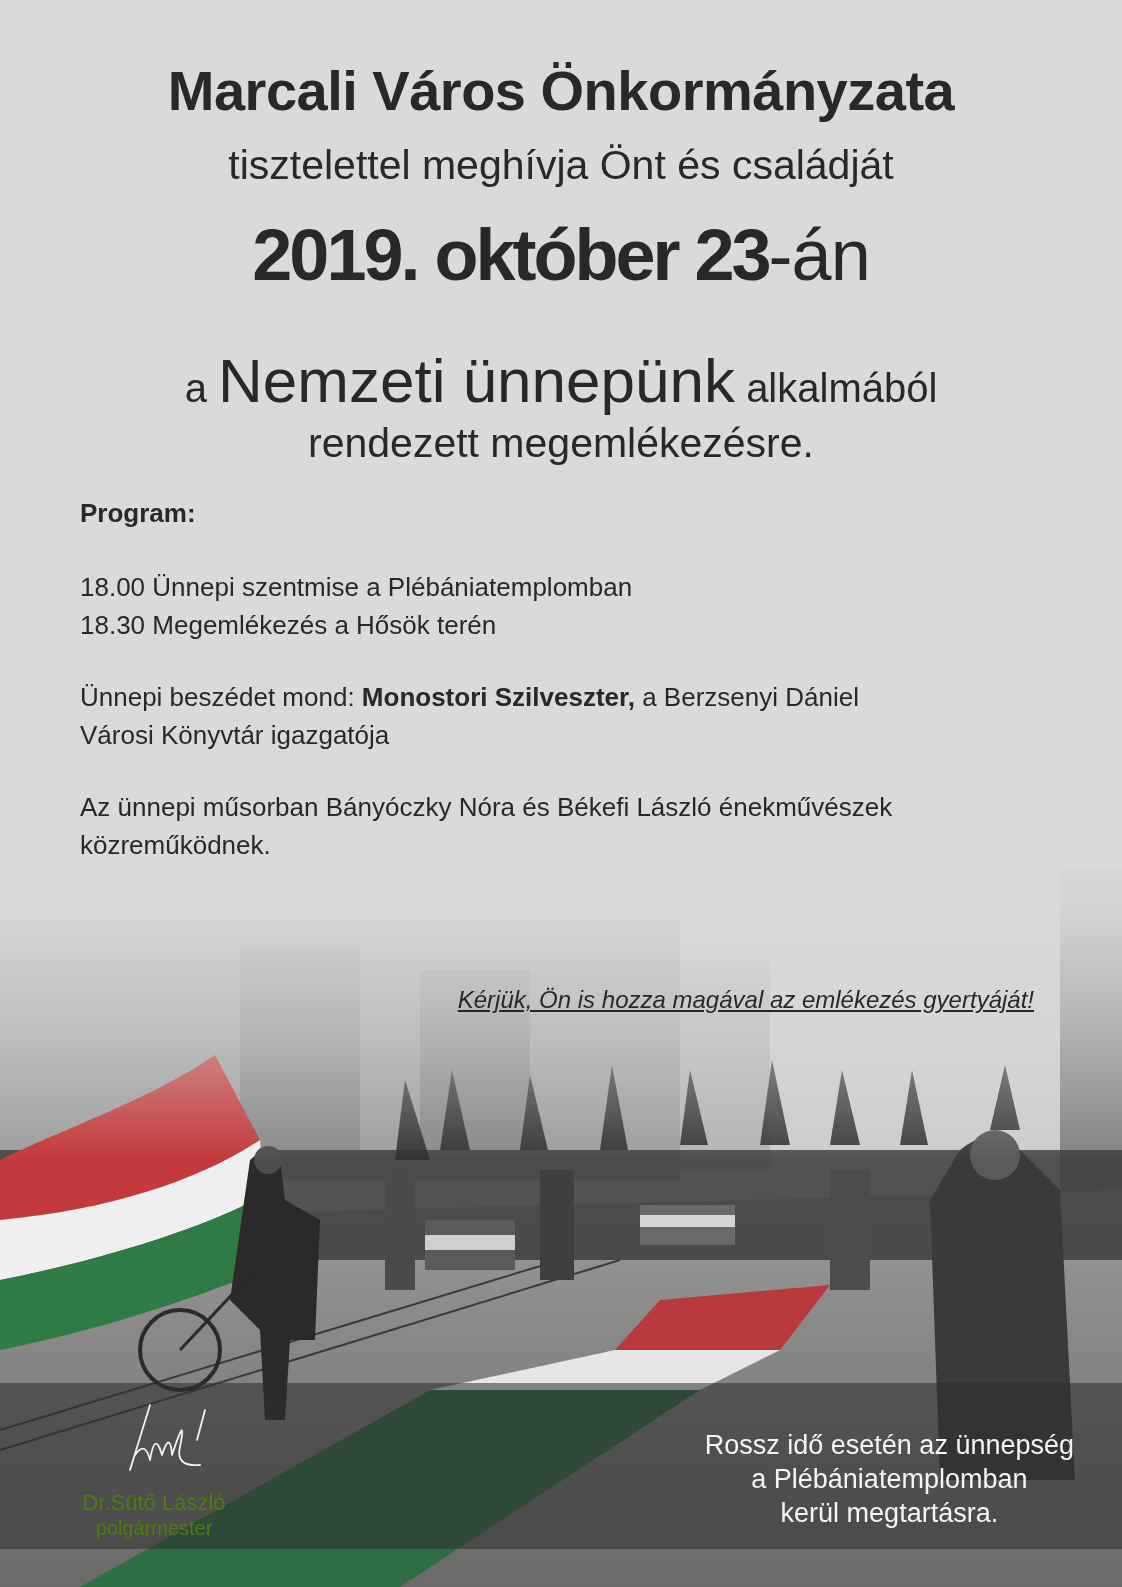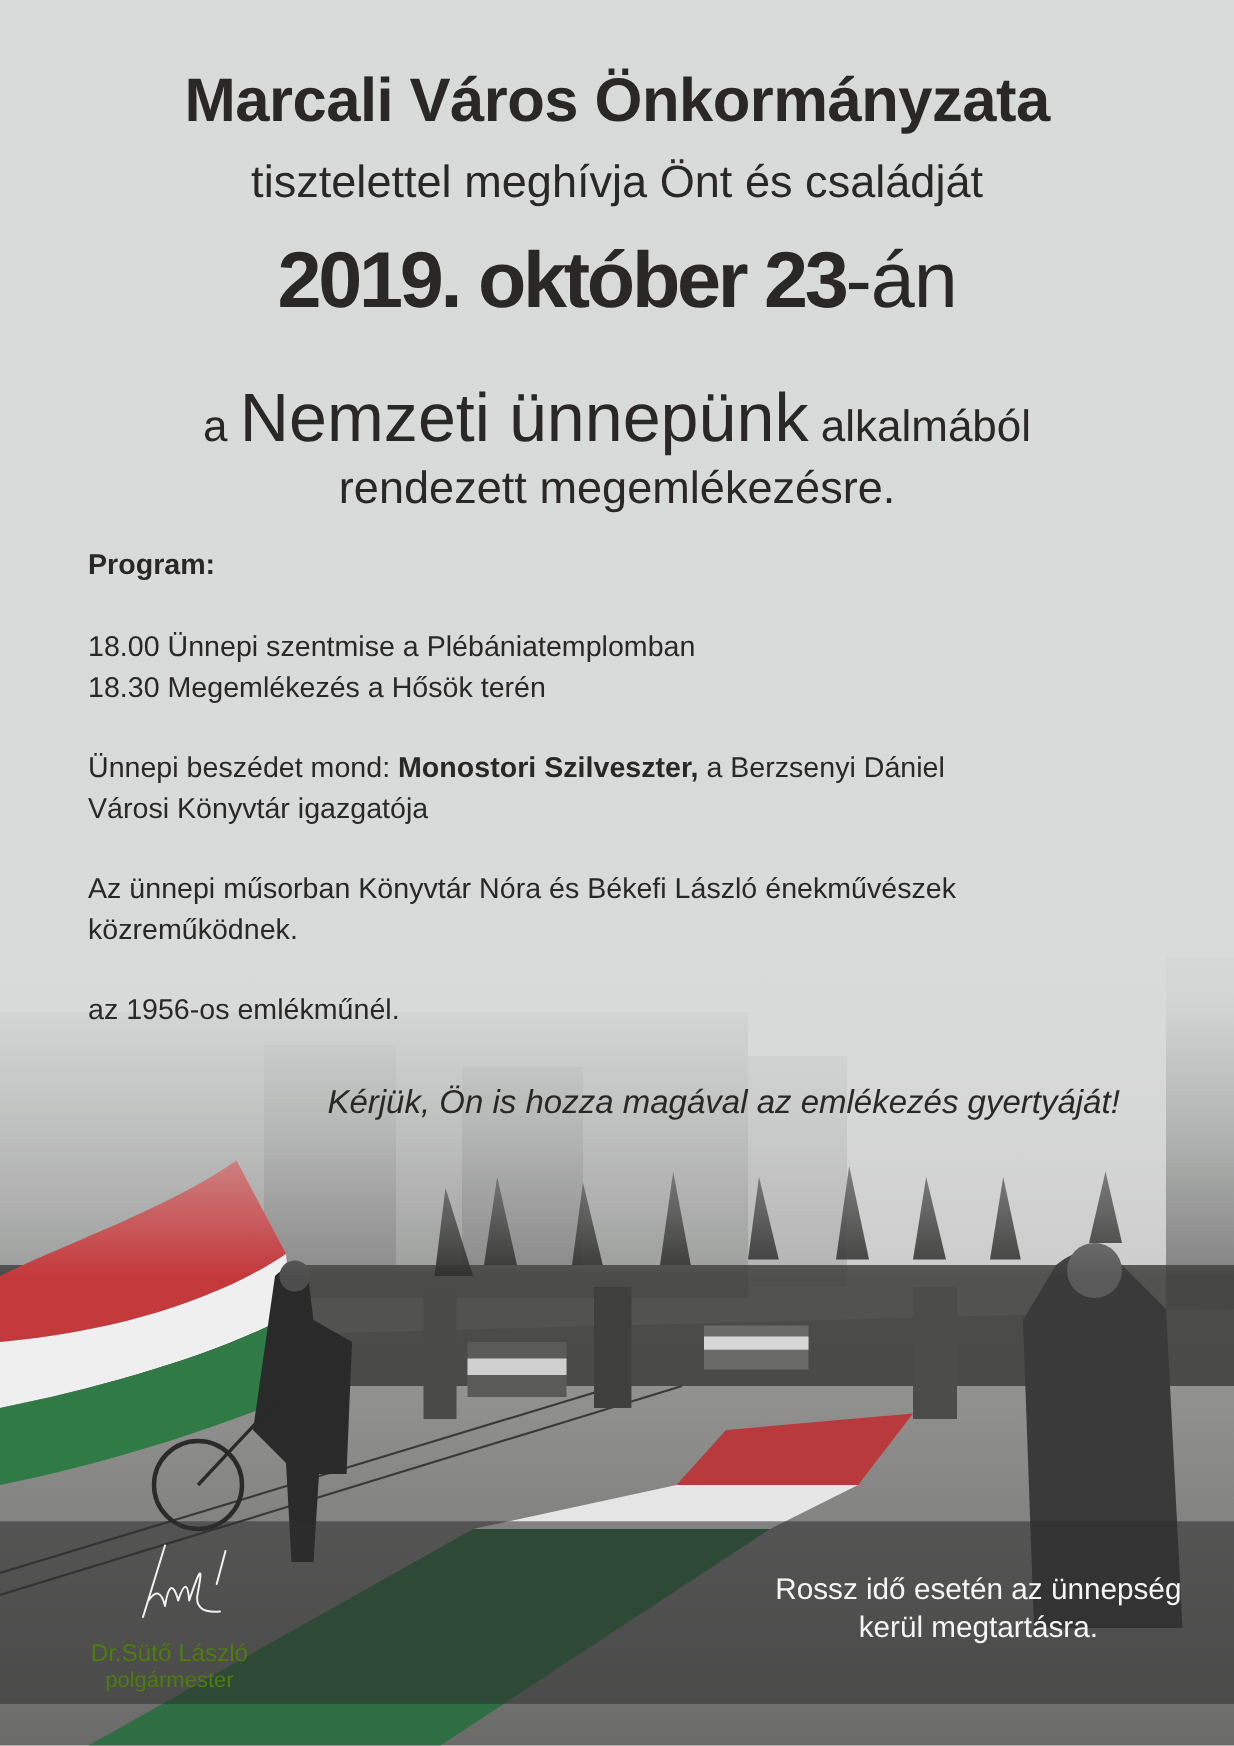--- a/index.html
+++ b/index.html
@@ -24,21 +24,21 @@
   .commem { top:420px; font-size:41px; }
 
   
   .body-text { position:absolute; left:80px; font-size:26px; line-height:38px; white-space:nowrap; }
   .prog-label { top:494px; font-weight:bold; }
   .prog-list { top:568px; }
   .speech { top:678px; }
   .speech b { font-weight:bold; }
   .artists { top:788px; }
   .candles { top:898px; }
-  .appeal { position:absolute; right:104px; top:986px; font-size:30px; font-style:italic; white-space:nowrap; }
+  .appeal { position:absolute; right:88px; top:986px; font-size:24px; font-style:italic; white-space:nowrap;text-decoration:underline; }
 
   
   .band { position:absolute; left:0; top:1383px; width:1122px; height:166px; background:rgba(45,45,45,0.55); }
   .signature { position:absolute; left:95px; top:1400px; width:180px; height:80px; }
   .signer { position:absolute; left:64px; top:1490px; width:180px; text-align:center; color:#4d7c0f; }
   .signer .name { font-size:22px; line-height:26px; }
   .signer .role { font-size:20px; line-height:24px; }
   .weather { position:absolute; right:48px; top:1428px; text-align:center; color:#f5f5f5; font-size:27px; line-height:34px; }
 </style>
 </head>
@@ -138,33 +138,33 @@
   </div>
   <div class="body-text speech">
     <div>
       <span>Ünnepi beszédet mond:</span>
       <b>Monostori Szilveszter,</b>
       <span>a Berzsenyi Dániel</span>
     </div>
     <div>Városi Könyvtár igazgatója</div>
   </div>
   <div class="body-text artists">
-    <div>Az ünnepi műsorban Könyvtár Nóra és Békefi László énekművészek</div>
+    <div>Az ünnepi műsorban Bányóczky Nóra és Békefi László énekművészek</div>
     <div>közreműködnek.</div>
   </div>
   <div class="body-text candles">
-    <div>az 1956-os emlékműnél.</div>
   </div>
   <div class="appeal">Kérjük, Ön is hozza magával az emlékezés gyertyáját!</div>
 
   <div class="band"></div>
   <svg class="signature" viewBox="0 0 180 80" xmlns="http://www.w3.org/2000/svg">
     <path d="M55,5 L35,70 M40,55 q10,-15 15,5 q5,-30 12,-5 q8,-25 10,0 q15,-45 8,-8 q-5,20 20,18 M110,10 L102,40" stroke="#f2f2f2" stroke-width="1.8" fill="none" stroke-linecap="round" stroke-linejoin="round"></path>
   </svg>
   <div class="signer">
     <div class="name">Dr.Sütő László</div>
     <div class="role">polgármester</div>
   </div>
   <div class="weather">
     <div>Rossz idő esetén az ünnepség</div>
+    <div>a Plébániatemplomban</div>
     <div>kerül megtartásra.</div>
   </div>
 </div>
 
 </body></html>

